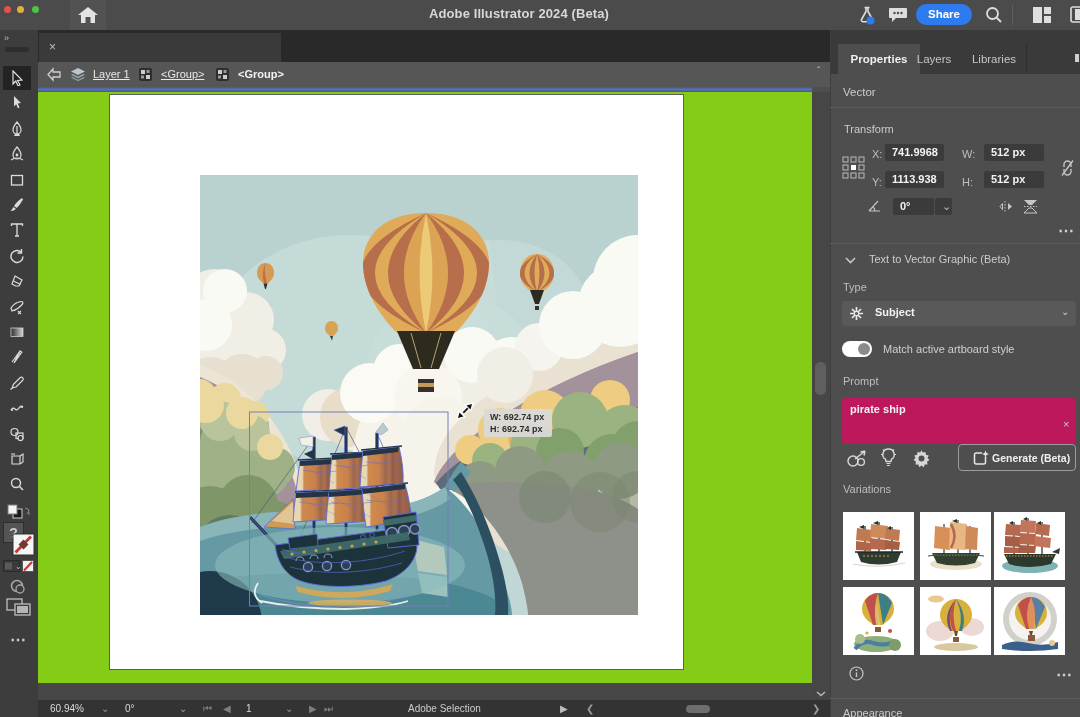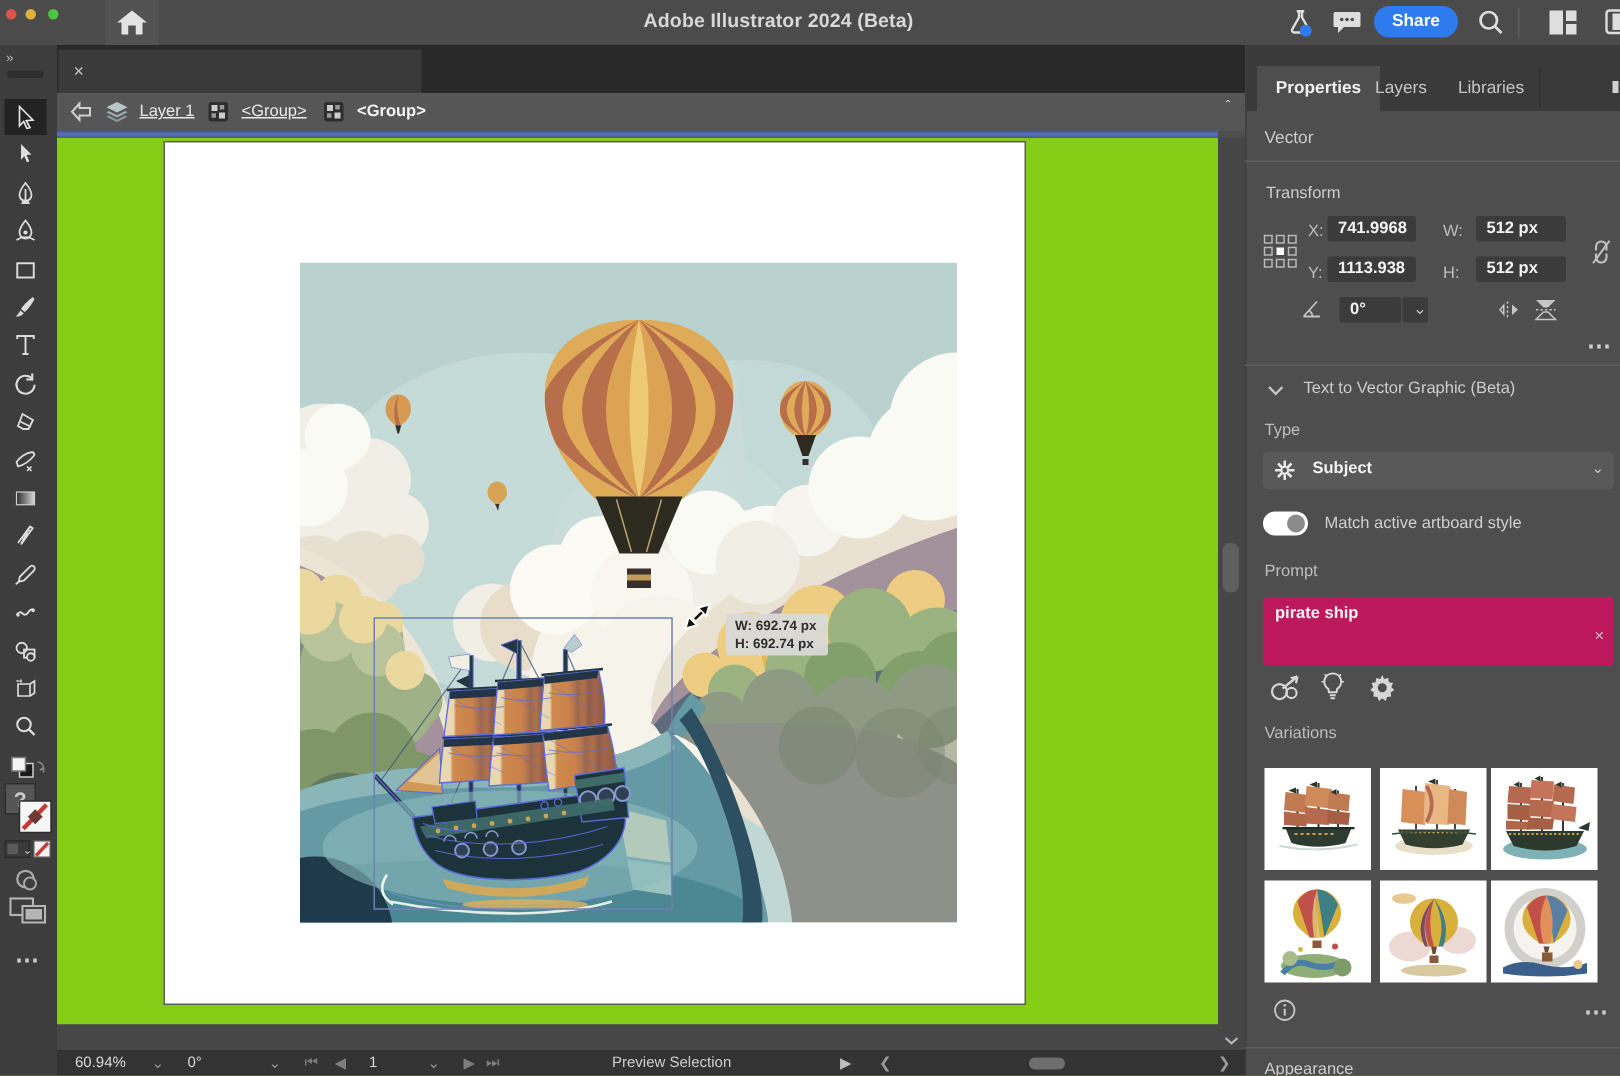--- a/index.html
+++ b/index.html
@@ -573,21 +573,21 @@
     <span style="left:12px; color:#dadada;">60.94%</span>
     <span style="left:63px; color:#9a9a9a;">⌄</span>
     <span style="left:87px; color:#dadada;">0°</span>
     <span style="left:141px; color:#9a9a9a;">⌄</span>
     <span style="left:165px; color:#7d7d7d;">⏮</span>
     <span style="left:185px; color:#7d7d7d;">◀</span>
     <span style="left:208px; color:#dadada;">1</span>
     <span style="left:247px; color:#9a9a9a;">⌄</span>
     <span style="left:271px; color:#7d7d7d;">▶</span>
     <span style="left:286px; color:#7d7d7d;">⏭</span>
-    <span style="left:370px; color:#cdcdcd;">Preview Selection</span>
+    <span style="left:370px; color:#cdcdcd;">Adobe Selection</span>
     <span style="left:522px; color:#bdbdbd;">▶</span>
     <span style="left:548px; color:#9a9a9a;">❮</span>
     <span style="left:774px; color:#9a9a9a;">❯</span>
     <div class="abs" style="left:648px; top:5px; width:24px; height:8px; background:#6e6e6e; border-radius:4px;"></div>
   </div>
 
   <div id="rpanel">
     <div id="rtabs">
       <div class="rtab on" style="left:8px; width:82px;">Properties</div>
       <div class="rtab" style="left:74px; width:60px;">Layers</div>
@@ -681,20 +681,27 @@
     </svg>
     <svg class="abs" style="left:50px; top:417px;" width="17" height="21" viewBox="0 0 17 21">
       <path d="M8.5 2 a5.5 5.5 0 0 1 3 10.2 l-0.5 2.3 h-5 l-0.5 -2.3 a5.5 5.5 0 0 1 3 -10.2 z" fill="none" stroke="#d6d6d6" stroke-width="1.4"></path>
       <path d="M6.5 16.5 h4 M7 18.5 h3" stroke="#d6d6d6" stroke-width="1.2"></path>
       <path d="M1 7.5 h2 M14 7.5 h2 M3 2.5 l1.4 1.4 M14 2.5 l-1.4 1.4" stroke="#d6d6d6" stroke-width="1.1"></path>
     </svg>
     <svg class="abs" style="left:82px; top:419px;" width="19" height="19" viewBox="0 0 19 19">
       <path d="M9.5 1 l1.2 2.6 2.8 -.6 .4 2.8 2.8 .6 -1.2 2.6 2 2 -2.4 1.6 .4 2.8 -2.8 .2 -1 2.7 -2.2 -1.8 -2.2 1.8 -1 -2.7 -2.8 -.2 .4 -2.8 -2.4 -1.6 2 -2 -1.2 -2.6 2.8 -.6 .4 -2.8 2.8 .6 z" fill="#d6d6d6"></path>
       <circle cx="9.5" cy="9.5" r="3" fill="#4e4e4e"></circle>
     </svg>
+    <div class="abs" style="left:128px; top:414px; width:118px; height:27px; border:1.5px solid #9d9d9d; border-radius:4px;">
+      <svg class="abs" style="left:13px; top:5px;" width="17" height="16" viewBox="0 0 17 16">
+        <path d="M10 3 h-6 a1.5 1.5 0 0 0 -1.5 1.5 v8 a1.5 1.5 0 0 0 1.5 1.5 h8 a1.5 1.5 0 0 0 1.5 -1.5 v-6" fill="none" stroke="#e8e8e8" stroke-width="1.5"></path>
+        <path d="M13.5 0.5 l1 2.5 2.5 1 -2.5 1 -1 2.5 -1 -2.5 -2.5 -1 2.5 -1 z" fill="#e8e8e8"></path>
+      </svg>
+      <span class="abs" style="left:33px; top:7px; color:#f0f0f0; font-size:10.5px; font-weight:bold; white-space:nowrap;">Generate (Beta)</span>
+    </div>
     <span class="abs lab" style="left:13px; top:453px;">Variations</span>
     <div id="vargrid">
       <div class="thumb6" style="left:13px; top:482px;">
         <svg width="71" height="68" viewBox="0 0 71 68">
           <path d="M14 40 L58 40 L54 50 Q35 55 18 50 Z" fill="#2e3b30"></path>
           <path d="M12 40 L60 40" stroke="#1e2a22" stroke-width="1.5"></path>
           <path d="M22 40 V14 M36 40 V10 M49 40 V15" stroke="#3a3a34" stroke-width="1.4"></path>
           <path d="M14 16 L29 18 L28 30 L13 28 Z" fill="#c07a52"></path>
           <path d="M13 29 L29 31 L28 39 L13 38 Z" fill="#b06648"></path>
           <path d="M28 12 L45 14 L44 27 L27 25 Z" fill="#cf8a5a"></path>

